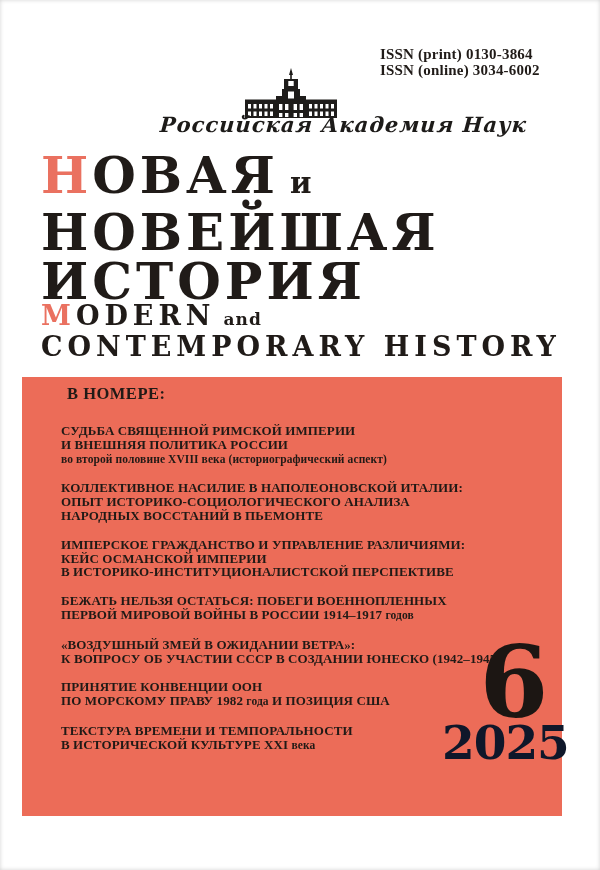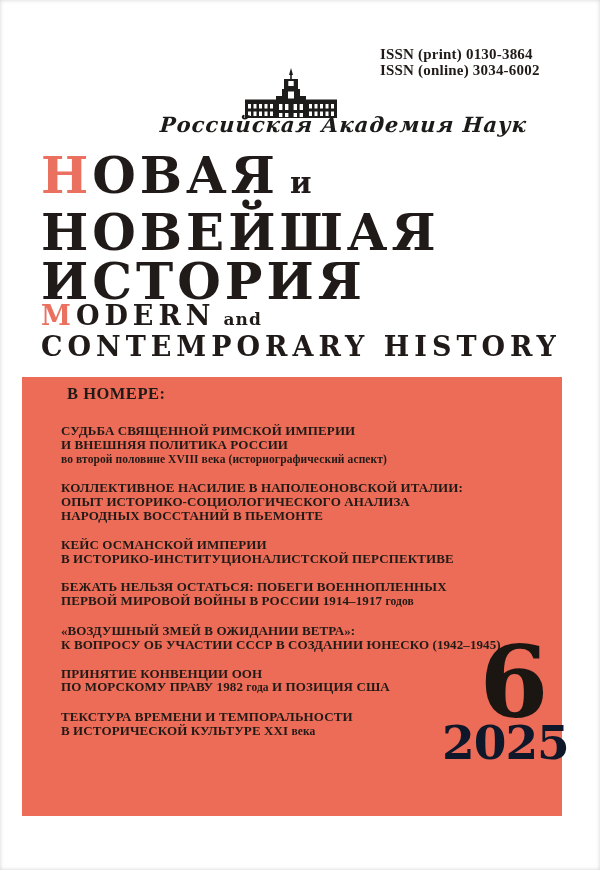--- a/index.html
+++ b/index.html
@@ -157,20 +157,21 @@
           <div class="toc-line"><span>СУДЬБА СВЯЩЕННОЙ РИМСКОЙ ИМПЕРИИ</span></div>
           <div class="toc-line"><span>И ВНЕШНЯЯ ПОЛИТИКА РОССИИ</span></div>
           <div class="toc-line"><span class="toc-small">во второй половине XVIII века (историографический аспект)</span></div>
         </div>
         <div class="toc-item">
           <div class="toc-line"><span>КОЛЛЕКТИВНОЕ НАСИЛИЕ В НАПОЛЕОНОВСКОЙ ИТАЛИИ:</span></div>
           <div class="toc-line"><span>ОПЫТ ИСТОРИКО-СОЦИОЛОГИЧЕСКОГО АНАЛИЗА</span></div>
           <div class="toc-line"><span>НАРОДНЫХ ВОССТАНИЙ В ПЬЕМОНТЕ</span></div>
         </div>
         <div class="toc-item">
+          <div class="toc-line"><span>ИМПЕРСКОЕ ГРАЖДАНСТВО И УПРАВЛЕНИЕ РАЗЛИЧИЯМИ:</span></div>
           <div class="toc-line"><span>КЕЙС ОСМАНСКОЙ ИМПЕРИИ</span></div>
           <div class="toc-line"><span>В ИСТОРИКО-ИНСТИТУЦИОНАЛИСТСКОЙ ПЕРСПЕКТИВЕ</span></div>
         </div>
         <div class="toc-item">
           <div class="toc-line"><span>БЕЖАТЬ НЕЛЬЗЯ ОСТАТЬСЯ: ПОБЕГИ ВОЕННОПЛЕННЫХ</span></div>
           <div class="toc-line"><span>ПЕРВОЙ МИРОВОЙ ВОЙНЫ В РОССИИ 1914–1917 </span><span class="toc-small">годов</span></div>
         </div>
         <div class="toc-item">
           <div class="toc-line"><span>«ВОЗДУШНЫЙ ЗМЕЙ В ОЖИДАНИИ ВЕТРА»:</span></div>
           <div class="toc-line"><span>К ВОПРОСУ ОБ УЧАСТИИ СССР В СОЗДАНИИ ЮНЕСКО (1942–1945)</span></div>

